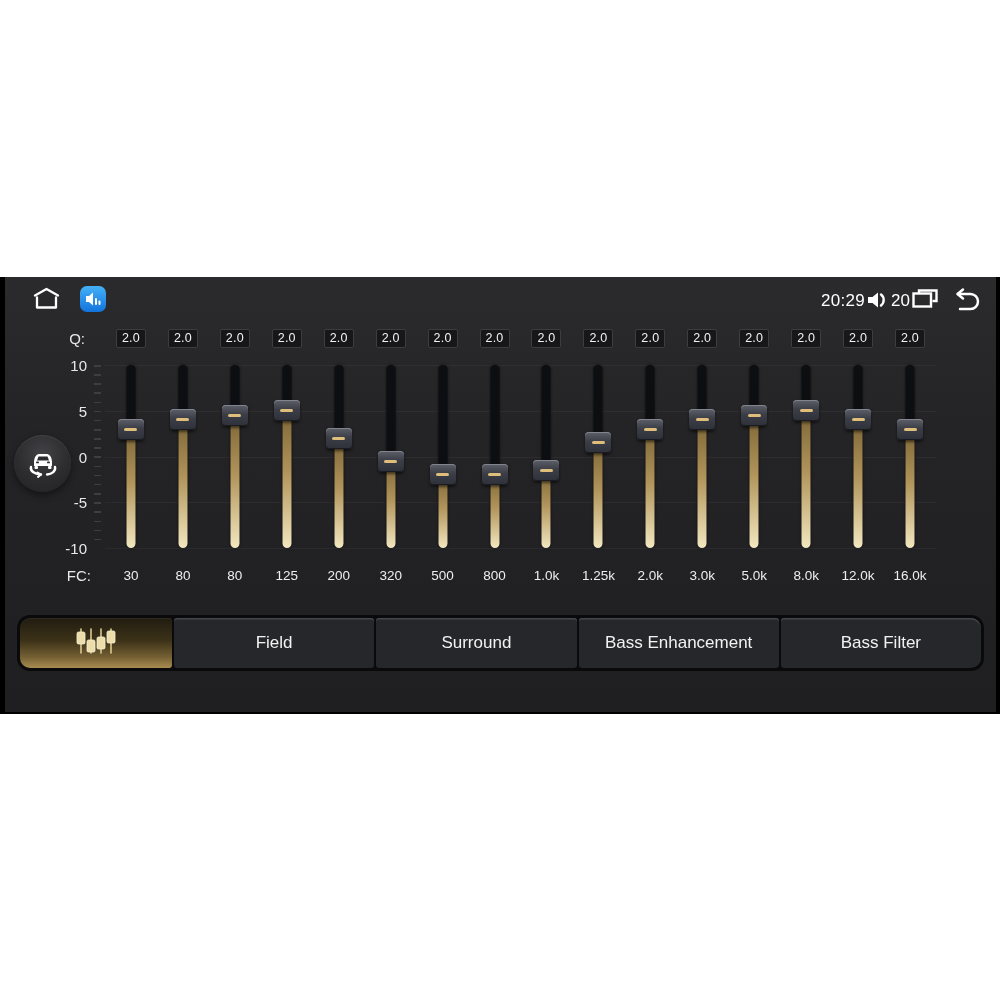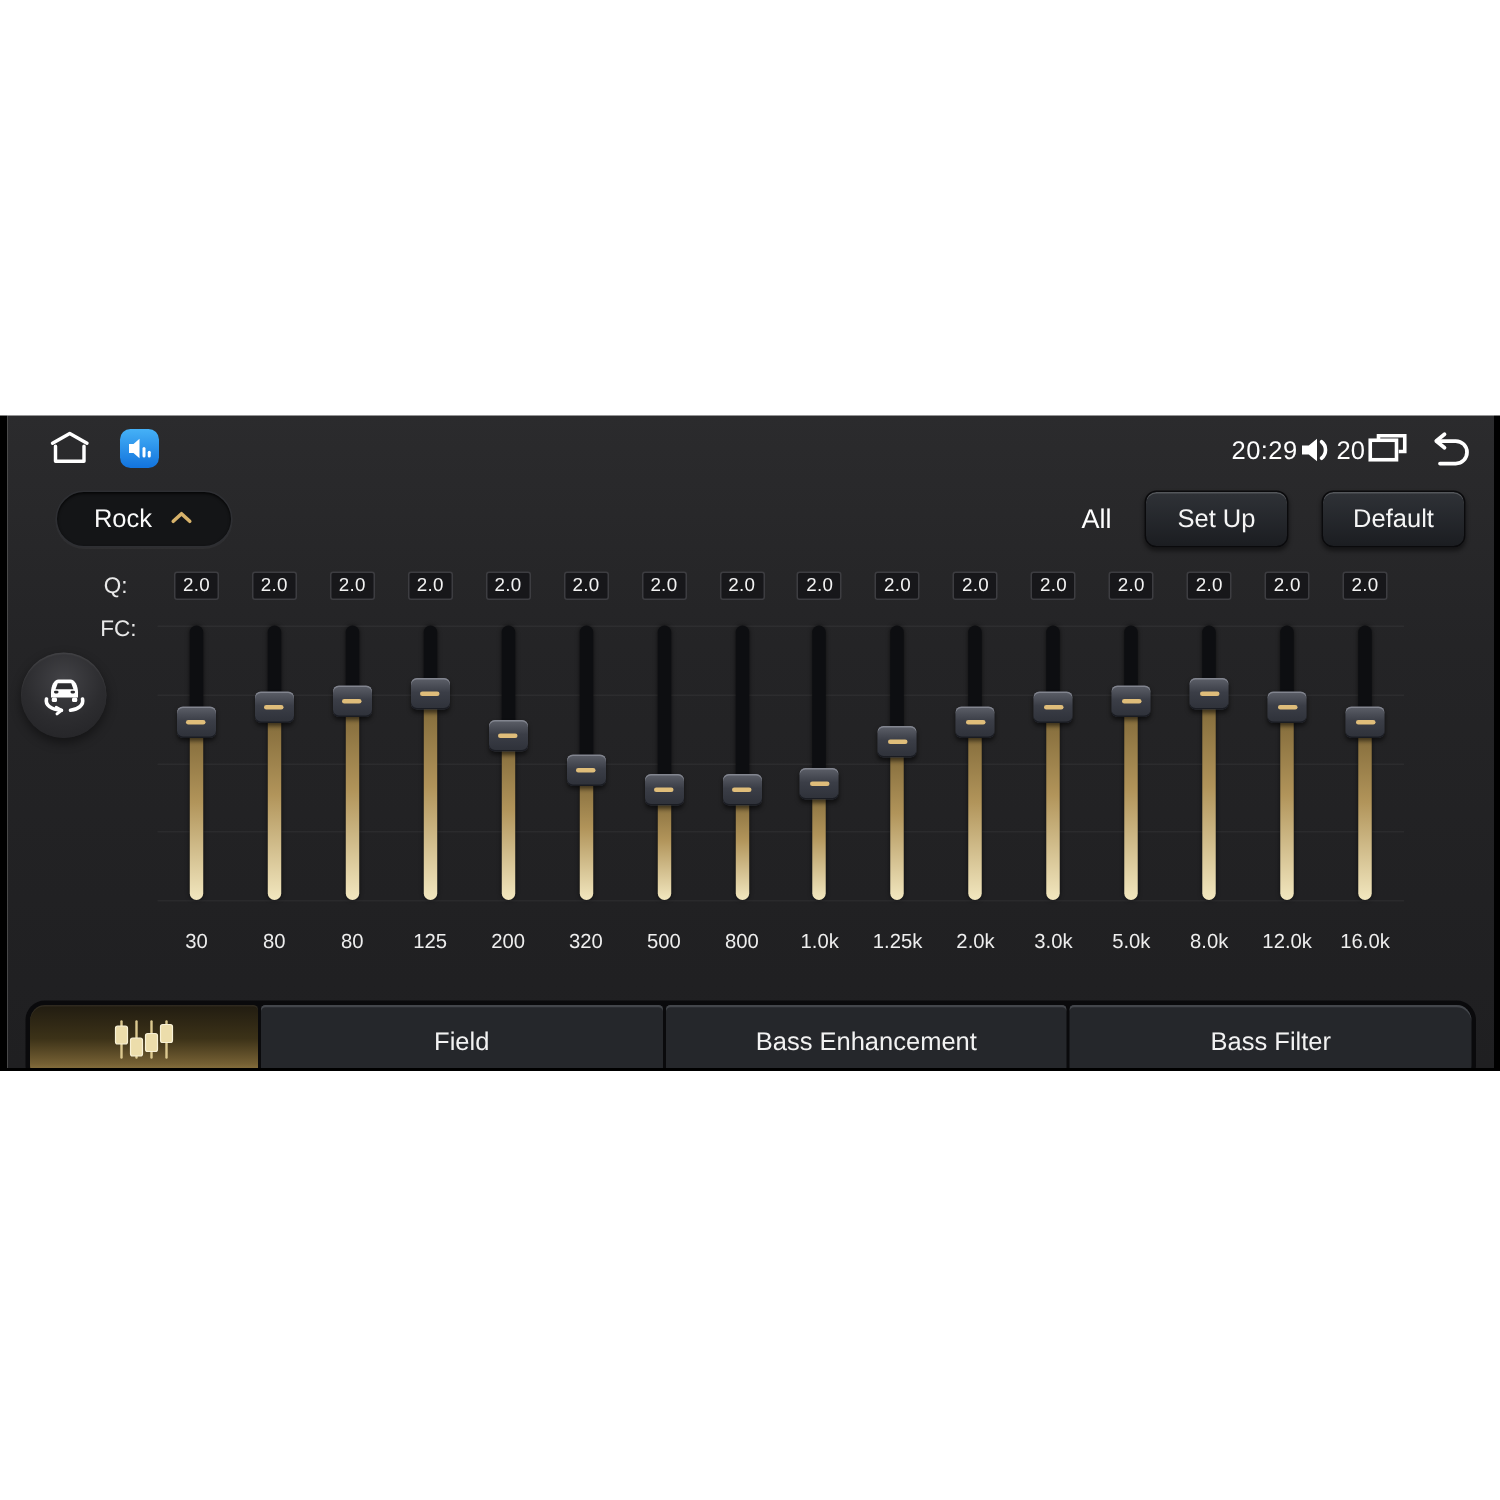--- a/index.html
+++ b/index.html
@@ -141,39 +141,32 @@
       <span class="sb-gap"></span>
       <span class="sb-icon">
         <svg width="32" height="24" viewBox="0 0 32 24">
           <path d="M10 7 h12.5 a7.5 7.5 0 0 1 0 15 H12" fill="none" stroke="#fff" stroke-width="2.5" stroke-linecap="round"></path>
           <path d="M15 2.5 L9.5 7 L15 11.5" fill="none" stroke="#fff" stroke-width="2.5" stroke-linecap="round" stroke-linejoin="round"></path>
         </svg>
       </span>
     </div>
   </div>
 
-  <div class="toolbar">
-    <div class="preset-pill">
-      <span class="label">Rock</span>
-      <span>
-        <svg width="16" height="10" viewBox="0 0 16 10">
-          <path d="M2.5 7.5 L8 2.5 L13.5 7.5" fill="none" stroke="#d7b26a" stroke-width="2.4" stroke-linecap="round" stroke-linejoin="round"></path>
-        </svg>
-      </span>
-    </div>
-    <div class="toolbar-right">
-      <span class="all-label">All</span>
-      <div class="tb-button">Set Up</div>
-      <div class="tb-button">Default</div>
-    </div>
-  </div>
 
   <div class="eq-area">
     <div class="gutter">
       <div class="g-q">Q:</div>
+      <div class="g-scale" id="scale">
+        <div class="ticks"></div>
+      <span class="scale-label" style="top: 10px;">10</span>
+          <span class="scale-label" style="top: 55.75px;">5</span>
+          <span class="scale-label" style="top: 101.5px;">0</span>
+          <span class="scale-label" style="top: 147.25px;">-5</span>
+          <span class="scale-label" style="top: 193px;">-10</span>
+        </div>
       <div class="g-fc">FC:</div>
     </div>
     <div class="bands" id="bands">
         <div class="hline" style="top: 38px;"></div>
         <div class="hline" style="top: 83.75px;"></div>
         <div class="hline" style="top: 129.5px;"></div>
         <div class="hline" style="top: 175.25px;"></div>
         <div class="hline" style="top: 221px;"></div>
   <div class="band">
     <div class="q-row">
@@ -430,17 +423,18 @@
           <g fill="#ecddab" stroke="#f8f1d6" stroke-width="0.8">
             <rect x="5" y="7" width="8" height="12" rx="1.5"></rect>
             <rect x="15" y="15" width="8" height="12" rx="1.5"></rect>
             <rect x="25" y="12" width="8" height="12" rx="1.5"></rect>
             <rect x="35" y="6" width="8" height="12" rx="1.5"></rect>
           </g>
         </svg>
       </span>
     </div>
     <div class="tab">Field</div>
+    <div class="tab">Surround</div>
     <div class="tab">Bass Enhancement</div>
     <div class="tab last">Bass Filter</div>
   </div>
 
 </div>
 
 </body></html>

